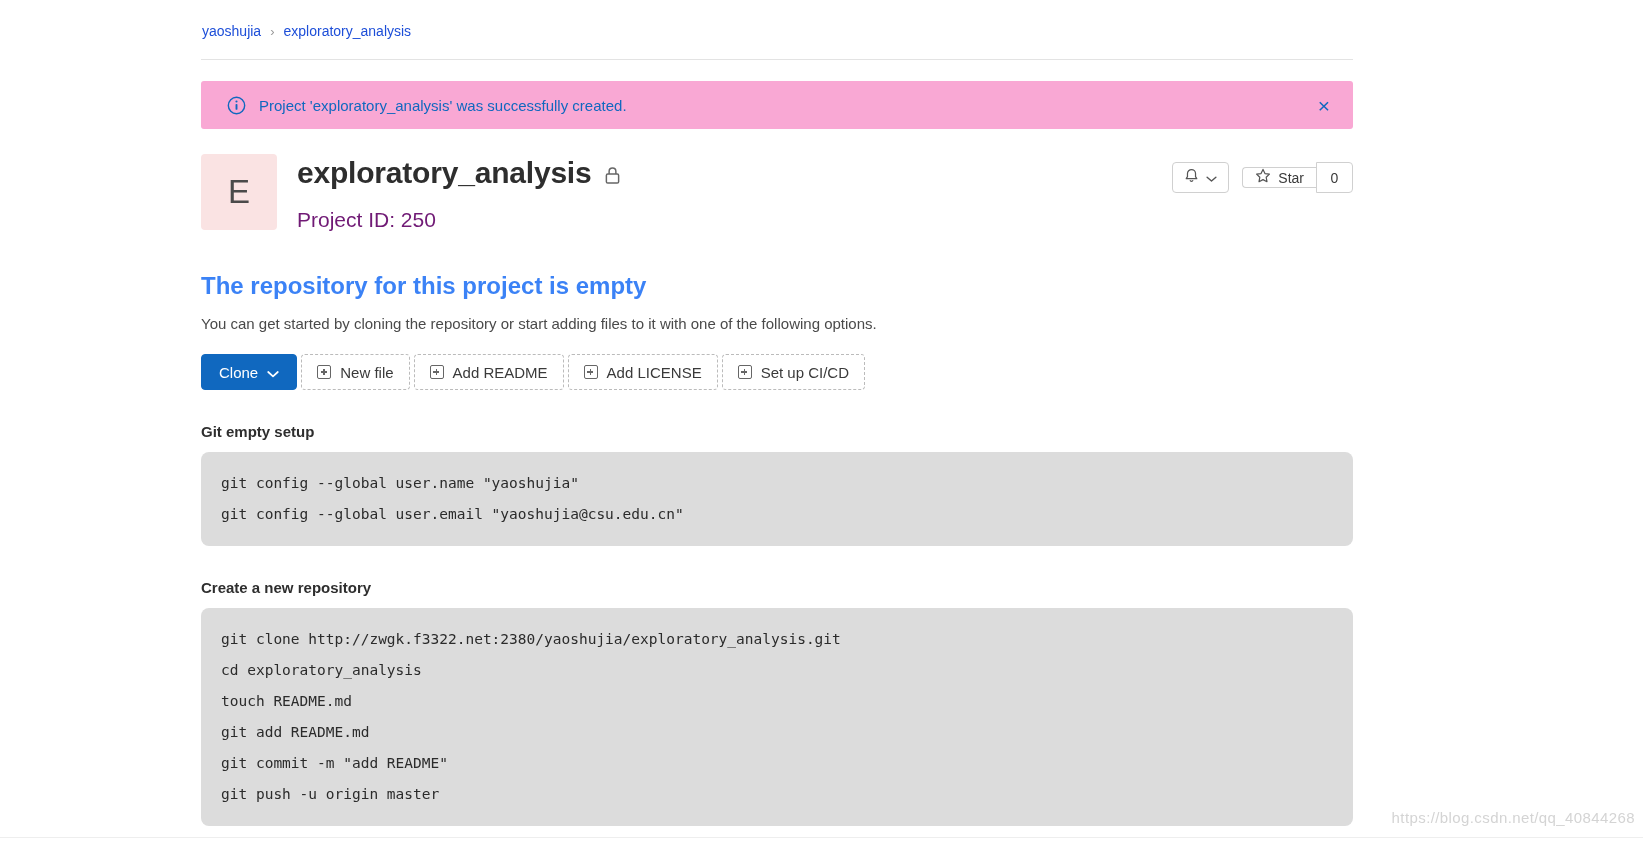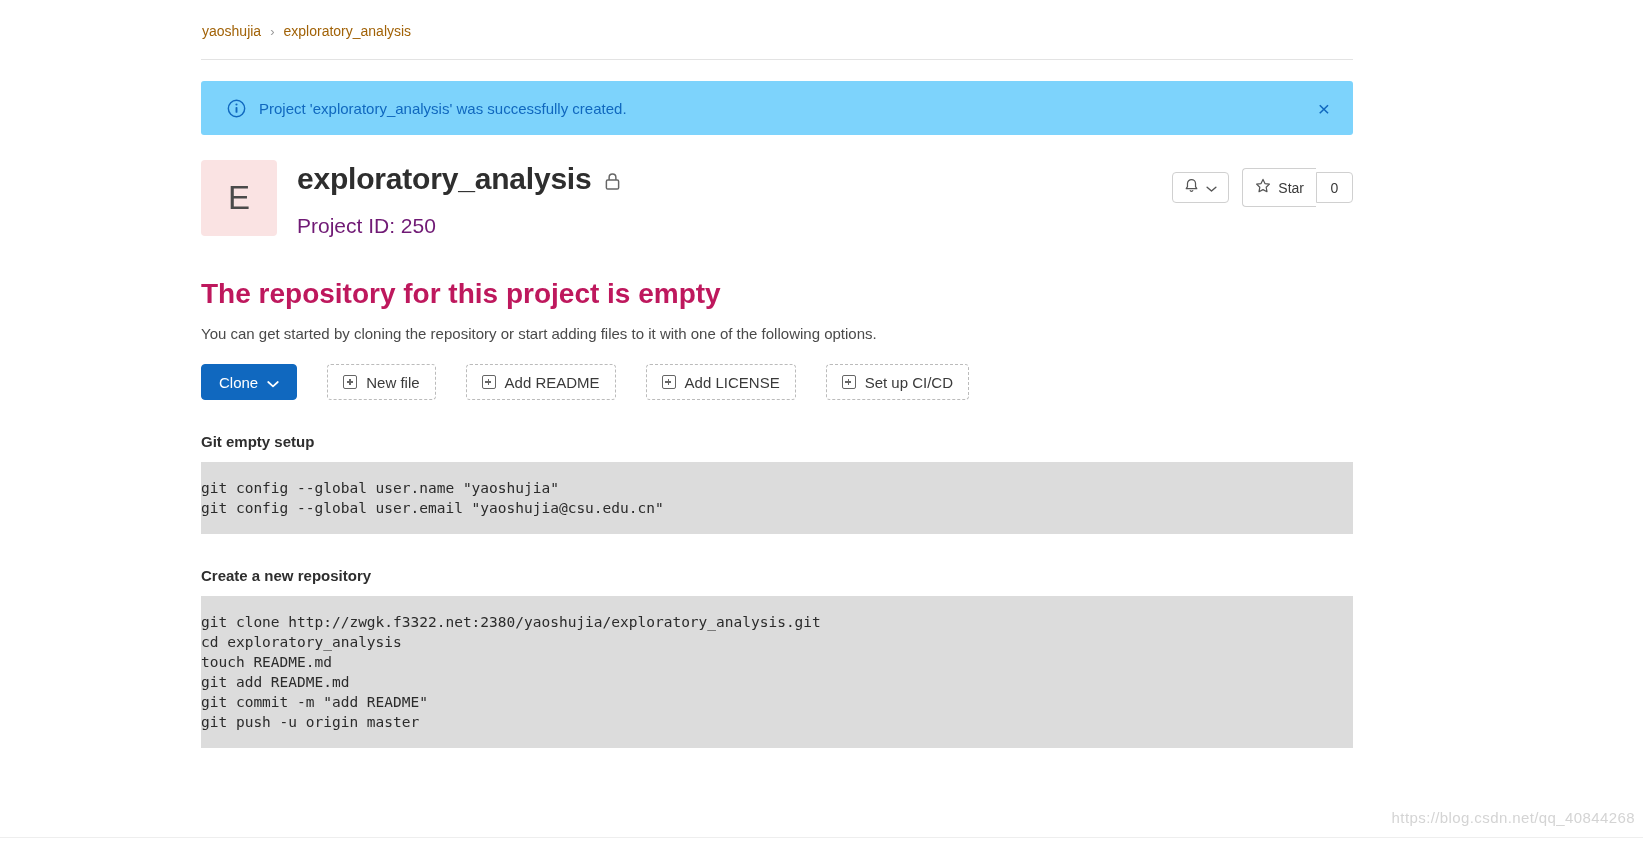--- a/index.html
+++ b/index.html
@@ -25,30 +25,30 @@
     padding-top: 12px;
   }
 
   
   .breadcrumb {
     display: flex; align-items: center;
     font-size: 14px; color: #666;
     height: 38px;
     padding-left: 1px;
   }
-  .breadcrumb a { color: #a16207; text-decoration: none; }
+  .breadcrumb a { color: #1d4ed8; text-decoration: none; }
   .bc-sep { margin: 0 9px; color: #999; font-size: 13px; }
   .divider { border-bottom: 1px solid #e3e3e3; margin-top: 9px; }
 
   
   .alert {
     margin-top: 21px;
-    background: #7dd3fc;
+    background: #f9a8d4;
     border-radius: 3px;
-    height: 54px;
+    height: 48px;
     display: flex; align-items: center;
     padding: 0 17px 0 26px;
     color: #1f75cb;
     font-size: 15px;
   }
   .alert-icon { margin-right: 13px; display:flex; align-items:center; }
   .alert-text { flex: 1; color: #1068bf; }
   .alert-close {
     font-size: 21px; color: #1068bf; cursor: pointer;
     line-height: 1; padding: 4px 6px; font-weight: 400;
@@ -85,44 +85,44 @@
     cursor: pointer;
   }
   .star-group {
     display: flex; align-items: center;
     margin-left: 13px;
   }
   .btn-star {
     display: flex; align-items: center; gap: 7px;
     border: 1px solid #d0d0d0; background: #fff;
     border-right: none;
-    border-radius: 4px 0 0 4px; height: 39px; padding: 0 12px;
+    border-radius: 4px 0 0 4px; height: 21px; padding: 0 12px;
     font-size: 14px; color: #3a3a3a; cursor: pointer;
   }
   .star-count {
     border: 1px solid #d0d0d0; background: #fff;
     border-radius: 0 4px 4px 0; height: 31px;
     min-width: 37px; padding: 0 10px;
     display: flex; align-items: center; justify-content: center;
     font-size: 14px; color: #3a3a3a; cursor: pointer;
   }
 
   
   .empty-title {
     margin-top: 40px;
-    font-size: 28px; font-weight: 600; color: #be185d;
+    font-size: 24px; font-weight: 600; color: #3b82f6;
   }
   .empty-desc {
     margin-top: 15px;
     font-size: 15px; color: #4a4a4a;
   }
 
   .btn-row {
     margin-top: 22px;
-    display: flex; align-items: center; gap: 30px;
+    display: flex; align-items: center; gap: 4px;
     flex-wrap: nowrap;
   }
   .btn-clone {
     background: #1068bf; color: #fff;
     border: 1px solid #1068bf; border-radius: 4px;
     height: 36px; padding: 0 17px;
     display: flex; align-items: center; gap: 9px;
     font-size: 15px; cursor: pointer;
   }
   .btn-dashed {
@@ -149,25 +149,25 @@
     font-size: 20px; font-weight: 600; color: #2e2e2e;
   }
   .sec-desc { margin-top: 14px; font-size: 15px; color: #4a4a4a; }
   .sub-title {
     margin-top: 33px;
     font-size: 15px; font-weight: 700; color: #2e2e2e;
   }
   .code-block {
     margin-top: 12px;
     background: #dcdcdc;
-    border-radius: 0;
-    padding: 16px 0;
+    border-radius: 8px;
+    padding: 16px 20px;
     font-family: "DejaVu Sans Mono", monospace;
     font-size: 14.5px; color: #2b2b2b;
-    line-height: 20px;
+    line-height: 31px;
     white-space: pre;
     overflow: hidden;
   }
 
   .watermark {
     position: absolute;
     right: 8px; bottom: 27px;
     font-size: 15px; color: #d4d4d4;
     letter-spacing: 0.4px;
     pointer-events: none;

